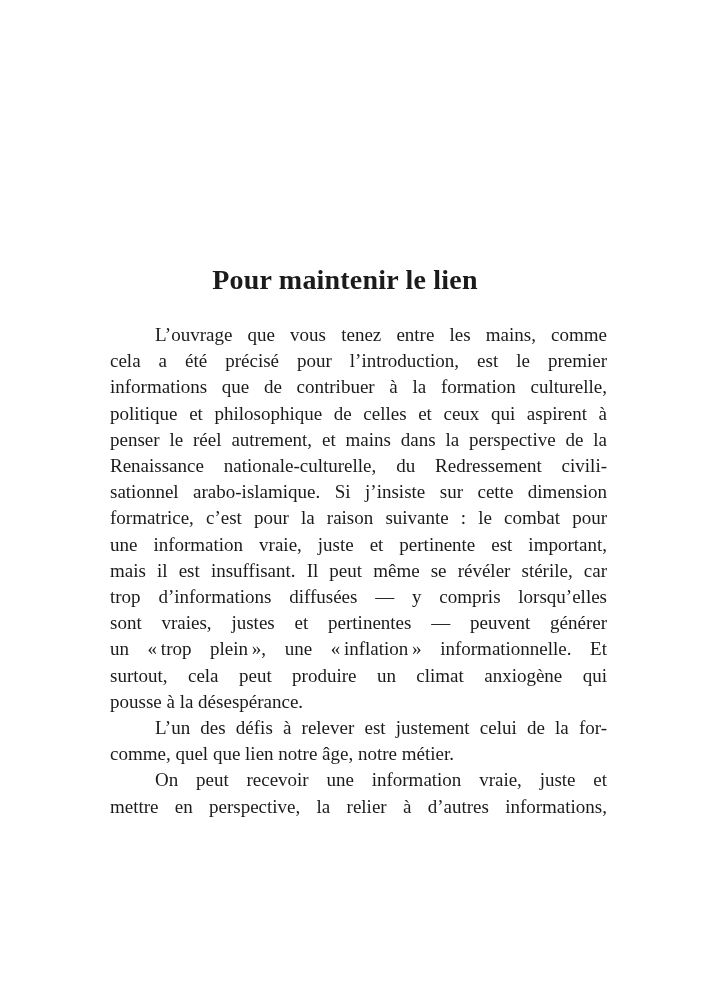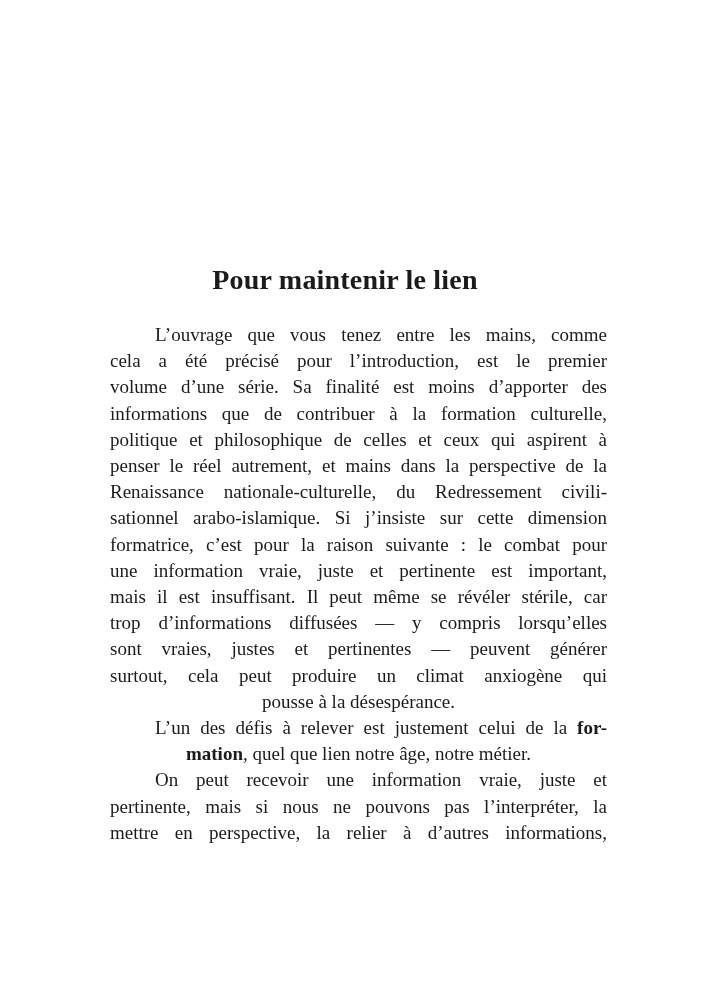--- a/index.html
+++ b/index.html
@@ -28,54 +28,53 @@
   }
   .page-body {
     position: absolute;
     top: 322px;
     left: 110px;
     width: 497px;
     font-size: 19px;
   }
   .line {
     line-height: 26.2px;
-    text-align: center;
+    text-align: left;
     white-space: normal;
   }
   .line.justify {
     text-align: justify;
     text-align-last: justify;
   }
   .line.indent {
     text-indent: 45px;
   }
   .bold {
-    font-weight: bold;
+    font-weight: normal;
   }
 </style>
 </head>
 <body>
 
 <div class="page">
   <h1 class="chapter-title">Pour maintenir le lien</h1>
   <div class="page-body">
       <div class="line justify indent"><span>L’ouvrage que vous tenez entre les mains, comme</span></div>
       <div class="line justify"><span>cela a été précisé pour l’introduction, est le premier</span></div>
-      <div class="line justify"><span>volume d’une série. Sa finalité est moins d’apporter des</span></div>
       <div class="line justify"><span>informations que de contribuer à la formation culturelle,</span></div>
       <div class="line justify"><span>politique et philosophique de celles et ceux qui aspirent à</span></div>
       <div class="line justify"><span>penser le réel autrement, et mains dans la perspective de la</span></div>
       <div class="line justify"><span>Renaissance nationale-culturelle, du Redressement civili-</span></div>
       <div class="line justify"><span>sationnel arabo-islamique. Si j’insiste sur cette dimension</span></div>
       <div class="line justify"><span>formatrice, c’est pour la raison suivante : le combat pour</span></div>
       <div class="line justify"><span>une information vraie, juste et pertinente est important,</span></div>
       <div class="line justify"><span>mais il est insuffisant. Il peut même se révéler stérile, car</span></div>
       <div class="line justify"><span>trop d’informations diffusées — y compris lorsqu’elles</span></div>
       <div class="line justify"><span>sont vraies, justes et pertinentes — peuvent générer</span></div>
+      <div class="line justify"><span>un « trop plein », une « inflation » informationnelle. Et</span></div>
       <div class="line justify"><span>surtout, cela peut produire un climat anxiogène qui</span></div>
       <div class="line"><span>pousse à la désespérance.</span></div>
       <div class="line justify indent"><span>L’un des défis à relever est justement celui de la </span><span class="bold">for-</span></div>
-      <div class="line"><span class="bold">mation</span><span>, quel que lien notre âge, notre métier.</span></div>
+      <div class="line"><span class="bold">comme</span><span>, quel que lien notre âge, notre métier.</span></div>
       <div class="line justify indent"><span>On peut recevoir une information vraie, juste et</span></div>
-      <div class="line justify"><span>pertinente, mais si nous ne pouvons pas l’interpréter, la</span></div>
       <div class="line justify"><span>mettre en perspective, la relier à d’autres informations,</span></div>
     </div>
 </div>
 
 </body></html>

